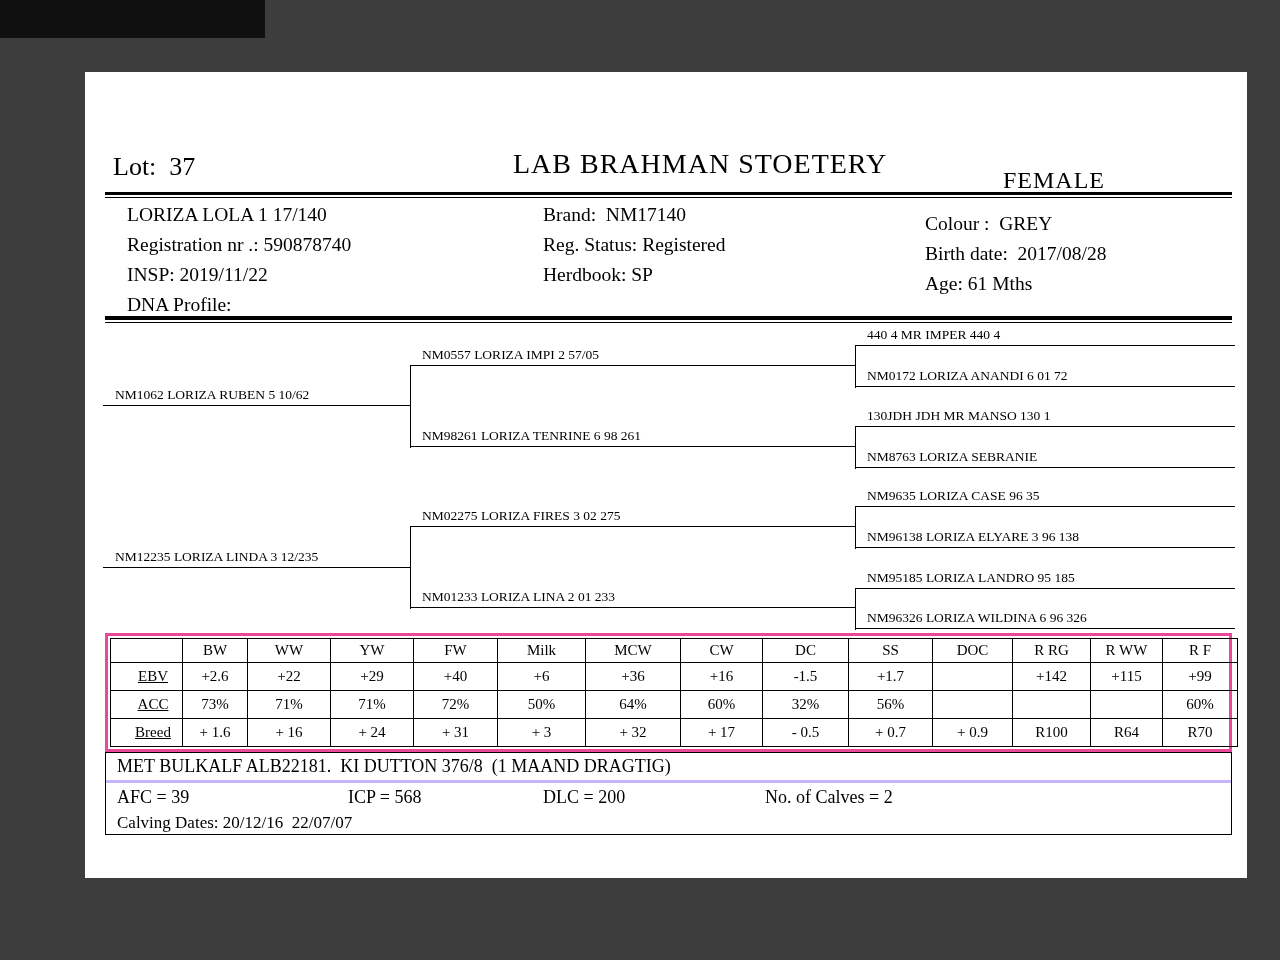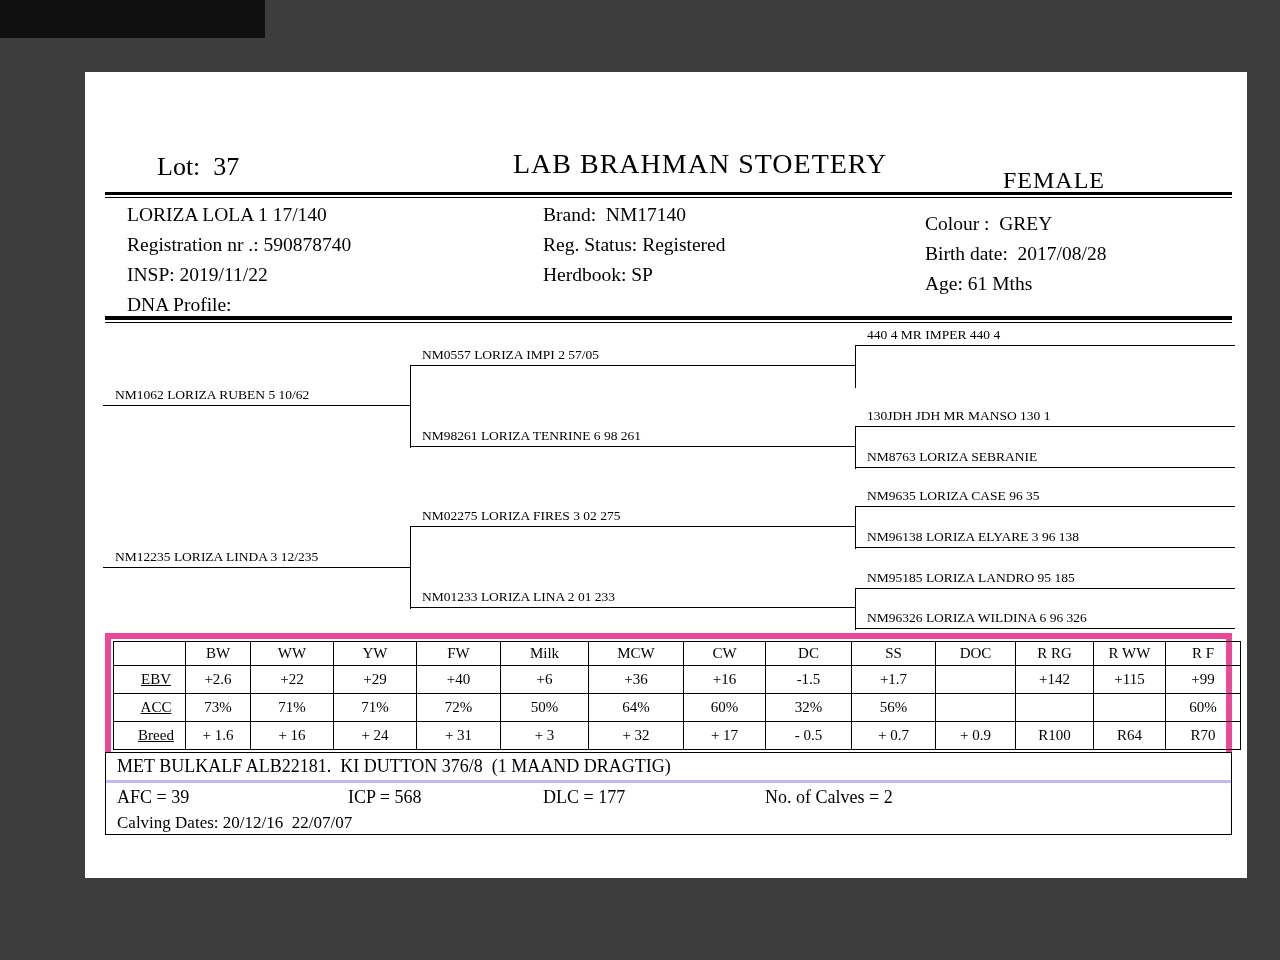--- a/index.html
+++ b/index.html
@@ -2,30 +2,30 @@
 <html><head>
 <meta charset="utf-8">
 <style>
   html,body{margin:0;padding:0;background:#3d3d3d;}
   .stage{position:relative;width:1280px;height:960px;background:#3d3d3d;overflow:hidden;
          font-family:"Liberation Serif",serif;color:#000;}
   .corner-block{position:absolute;left:0;top:0;width:265px;height:38px;background:#101010;}
   .page{position:absolute;left:85px;top:72px;width:1162px;height:806px;background:#ffffff;}
   [data-bind]{white-space:pre-wrap;}
   .abs{position:absolute;}
-  .h-lot{left:28px;top:80px;font-size:26px;margin-left:44px;}
+  .h-lot{left:28px;top:80px;font-size:26px;}
   .h-title{left:428px;top:76px;font-size:28px;letter-spacing:1px;}
   .h-sex{left:918px;top:95px;font-size:24px;letter-spacing:1px;}
   .rule{position:absolute;background:#000;}
   .info{position:absolute;top:128px;font-size:19.5px;line-height:30px;}
   .info-1{left:42px;} .info-2{left:458px;} .info-3{left:840px;margin-top:9px;}
   .ped-name{position:absolute;border-bottom:1px solid #000;font-size:13.5px;height:22px;
             line-height:22px;padding-left:12px;box-sizing:border-box;overflow:hidden;}
   .vline{position:absolute;width:1px;background:#000;}
-  .ebv-outer{position:absolute;left:20px;top:561px;width:1127px;border:6px solid #ec4899;
+  .ebv-outer{position:absolute;left:20px;top:561px;width:1127px;border:3px solid #ec4899;
              padding:2px;box-sizing:border-box;background:#fff;}
   table.ebv{width:100%;border-collapse:collapse;table-layout:fixed;font-size:15px;}
   .ebv td{border:1px solid #000;text-align:center;height:27px;padding:0 2px;overflow:hidden;}
   .ebv tr.hdr td{height:23px;}
   .ebv td.lbl{text-align:center;padding-left:15px;text-decoration:underline;}
   .footer-box{position:absolute;left:20px;top:680px;width:1127px;height:83px;
               border:1px solid #000;box-sizing:border-box;background:#fff;}
   .f-note{height:27px;border-bottom:3px solid #c4b5fd;font-size:18px;line-height:26px;padding-left:11px;}
   .f-stats{position:relative;height:28px;font-size:18px;line-height:28px;}
   .f-stats span{position:absolute;top:0;}
@@ -66,20 +66,21 @@
 
     <div class="ped-name" style="left:18px;top:312px;width:307px;" data-bind="pedigree.sire">NM1062 LORIZA RUBEN 5 10/62</div>
     <div class="ped-name" style="left:18px;top:474px;width:307px;" data-bind="pedigree.dam">NM12235 LORIZA LINDA 3 12/235</div>
 
     <div class="ped-name" style="left:325px;top:272px;width:445px;" data-bind="pedigree.grandparents.0">NM0557 LORIZA IMPI 2 57/05</div>
     <div class="ped-name" style="left:325px;top:353px;width:445px;" data-bind="pedigree.grandparents.1">NM98261 LORIZA TENRINE 6 98 261</div>
     <div class="ped-name" style="left:325px;top:433px;width:445px;" data-bind="pedigree.grandparents.2">NM02275 LORIZA FIRES 3 02 275</div>
     <div class="ped-name" style="left:325px;top:514px;width:445px;" data-bind="pedigree.grandparents.3">NM01233 LORIZA LINA 2 01 233</div>
 
     <div class="ped-name" style="left:770px;top:252px;width:380px;" data-bind="pedigree.great_grandparents.0">440 4 MR IMPER 440 4</div>
+    <div class="ped-name" style="left:770px;top:293px;width:380px;" data-bind="pedigree.great_grandparents.1">NM0172 LORIZA ANANDI 6 01 72</div>
     <div class="ped-name" style="left:770px;top:333px;width:380px;" data-bind="pedigree.great_grandparents.2">130JDH JDH MR MANSO 130 1</div>
     <div class="ped-name" style="left:770px;top:374px;width:380px;" data-bind="pedigree.great_grandparents.3">NM8763 LORIZA SEBRANIE</div>
     <div class="ped-name" style="left:770px;top:413px;width:380px;" data-bind="pedigree.great_grandparents.4">NM9635 LORIZA CASE 96 35</div>
     <div class="ped-name" style="left:770px;top:454px;width:380px;" data-bind="pedigree.great_grandparents.5">NM96138 LORIZA ELYARE 3 96 138</div>
     <div class="ped-name" style="left:770px;top:495px;width:380px;" data-bind="pedigree.great_grandparents.6">NM95185 LORIZA LANDRO 95 185</div>
     <div class="ped-name" style="left:770px;top:535px;width:380px;" data-bind="pedigree.great_grandparents.7">NM96326 LORIZA WILDINA 6 96 326</div>
 
     <div class="vline" style="left:325px;top:294px;height:82px;"></div>
     <div class="vline" style="left:325px;top:455px;height:82px;"></div>
     <div class="vline" style="left:770px;top:274px;height:42px;"></div>
@@ -172,20 +173,20 @@
           </tr>
         </tbody>
       </table>
     </div>
 
     <div class="footer-box">
       <div class="f-note" data-bind="footer.note">MET BULKALF ALB22181.  KI DUTTON 376/8  (1 MAAND DRAGTIG)</div>
       <div class="f-stats">
         <span style="left:11px;" data-bind="footer.afc">AFC = 39</span>
         <span style="left:242px;" data-bind="footer.icp">ICP = 568</span>
-        <span style="left:437px;" data-bind="footer.dlc">DLC = 177</span>
+        <span style="left:437px;" data-bind="footer.dlc">DLC = 200</span>
         <span style="left:659px;" data-bind="footer.calves">No. of Calves = 2</span>
       </div>
       <div class="f-calving" data-bind="footer.calving_dates">Calving Dates: 20/12/16  22/07/07</div>
     </div>
 
   </div>
 </div>
 
 </body></html>

